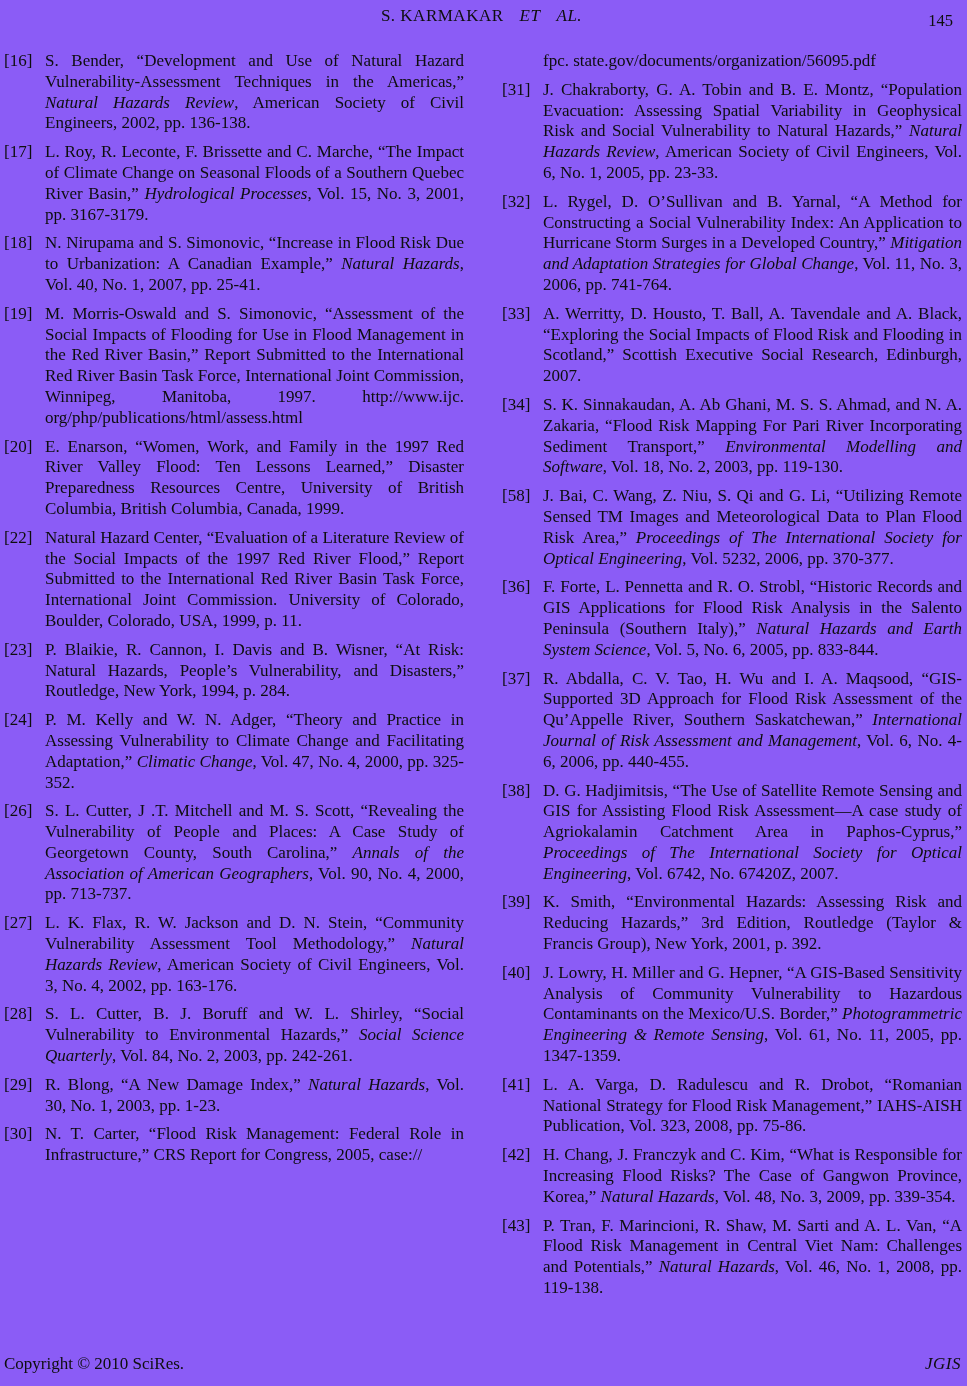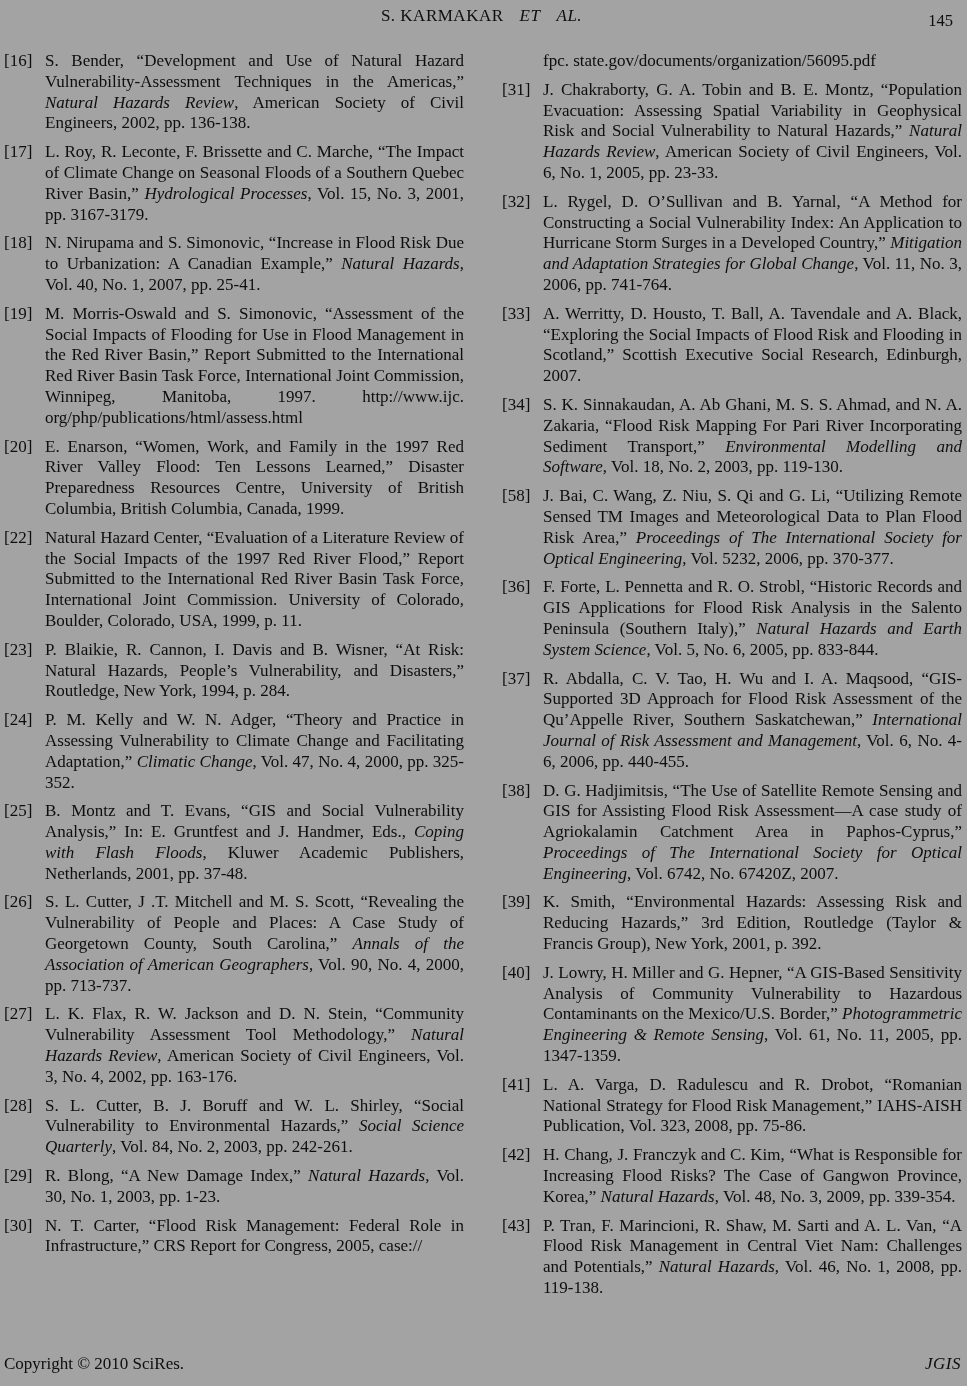--- a/index.html
+++ b/index.html
@@ -1,20 +1,20 @@
 <!DOCTYPE html>
 <html lang="en"><head>
 <meta charset="utf-8">
 <style>
   html, body { margin: 0; padding: 0; background: #ffffff; }
   .page {
     position: relative;
     width: 967px;
     height: 1386px;
-    background: #a3a3a3;
+    background: #8b5cf6;
     color: #0e0e0e;
     font-family: "Liberation Serif", "DejaVu Serif", serif;
     overflow: hidden;
   }
   
   .header {
     position: absolute;
     top: 6px; left: 4px; right: 8px;
     height: 24px;
     font-size: 17px;
@@ -65,21 +65,20 @@
   <div class="content">
     <div class="column" id="col-left">
         <div class="ref"><span class="ref-num">[16]</span><span><span>S. Bender, “Development and Use of Natural Hazard Vulnerability-Assessment Techniques in the Americas,” </span><i>Natural Hazards Review</i><span>, American Society of Civil Engineers, 2002, pp. 136-138.</span></span></div>
         <div class="ref"><span class="ref-num">[17]</span><span><span>L. Roy, R. Leconte, F. Brissette and C. Marche, “The Impact of Climate Change on Seasonal Floods of a Southern Quebec River Basin,” </span><i>Hydrological Processes</i><span>, Vol. 15, No. 3, 2001, pp. 3167-3179.</span></span></div>
         <div class="ref"><span class="ref-num">[18]</span><span><span>N. Nirupama and S. Simonovic, “Increase in Flood Risk Due to Urbanization: A Canadian Example,” </span><i>Natural Hazards</i><span>, Vol. 40, No. 1, 2007, pp. 25-41.</span></span></div>
         <div class="ref"><span class="ref-num">[19]</span><span><span>M. Morris-Oswald and S. Simonovic, “Assessment of the Social Impacts of Flooding for Use in Flood Management in the Red River Basin,” Report Submitted to the International Red River Basin Task Force, International Joint Commission, Winnipeg, Manitoba, 1997. http://www.ijc. org/php/publications/html/assess.html</span></span></div>
         <div class="ref"><span class="ref-num">[20]</span><span><span>E. Enarson, “Women, Work, and Family in the 1997 Red River Valley Flood: Ten Lessons Learned,” Disaster Preparedness Resources Centre, University of British Columbia, British Columbia, Canada, 1999.</span></span></div>
         <div class="ref"><span class="ref-num">[22]</span><span><span>Natural Hazard Center, “Evaluation of a Literature Review of the Social Impacts of the 1997 Red River Flood,” Report Submitted to the International Red River Basin Task Force, International Joint Commission. University of Colorado, Boulder, Colorado, USA, 1999, p. 11.</span></span></div>
         <div class="ref"><span class="ref-num">[23]</span><span><span>P. Blaikie, R. Cannon, I. Davis and B. Wisner, “At Risk: Natural Hazards, People’s Vulnerability, and Disasters,” Routledge, New York, 1994, p. 284.</span></span></div>
         <div class="ref"><span class="ref-num">[24]</span><span><span>P. M. Kelly and W. N. Adger, “Theory and Practice in Assessing Vulnerability to Climate Change and Facilitating Adaptation,” </span><i>Climatic Change</i><span>, Vol. 47, No. 4, 2000, pp. 325-352.</span></span></div>
-        <div class="ref"><span class="ref-num">[25]</span><span><span>B. Montz and T. Evans, “GIS and Social Vulnerability Analysis,” In: E. Gruntfest and J. Handmer, Eds., </span><i>Coping with Flash Floods</i><span>, Kluwer Academic Publishers, Netherlands, 2001, pp. 37-48.</span></span></div>
         <div class="ref"><span class="ref-num">[26]</span><span><span>S. L. Cutter, J .T. Mitchell and M. S. Scott, “Revealing the Vulnerability of People and Places: A Case Study of Georgetown County, South Carolina,” </span><i>Annals of the Association of American Geographers</i><span>, Vol. 90, No. 4, 2000, pp. 713-737.</span></span></div>
         <div class="ref"><span class="ref-num">[27]</span><span><span>L. K. Flax, R. W. Jackson and D. N. Stein, “Community Vulnerability Assessment Tool Methodology,” </span><i>Natural Hazards Review</i><span>, American Society of Civil Engineers, Vol. 3, No. 4, 2002, pp. 163-176.</span></span></div>
         <div class="ref"><span class="ref-num">[28]</span><span><span>S. L. Cutter, B. J. Boruff and W. L. Shirley, “Social Vulnerability to Environmental Hazards,” </span><i>Social Science Quarterly</i><span>, Vol. 84, No. 2, 2003, pp. 242-261.</span></span></div>
         <div class="ref"><span class="ref-num">[29]</span><span><span>R. Blong, “A New Damage Index,” </span><i>Natural Hazards</i><span>, Vol. 30, No. 1, 2003, pp. 1-23.</span></span></div>
         <div class="ref"><span class="ref-num">[30]</span><span><span>N. T. Carter, “Flood Risk Management: Federal Role in Infrastructure,” CRS Report for Congress, 2005, case://</span></span></div>
       </div>
     <div class="column" id="col-right">
         <div class="ref"><span><span>fpc. state.gov/documents/organization/56095.pdf</span></span></div>
         <div class="ref"><span class="ref-num">[31]</span><span><span>J. Chakraborty, G. A. Tobin and B. E. Montz, “Population Evacuation: Assessing Spatial Variability in Geophysical Risk and Social Vulnerability to Natural Hazards,” </span><i>Natural Hazards Review</i><span>, American Society of Civil Engineers, Vol. 6, No. 1, 2005, pp. 23-33.</span></span></div>
         <div class="ref"><span class="ref-num">[32]</span><span><span>L. Rygel, D. O’Sullivan and B. Yarnal, “A Method for Constructing a Social Vulnerability Index: An Application to Hurricane Storm Surges in a Developed Country,” </span><i>Mitigation and Adaptation Strategies for Global Change</i><span>, Vol. 11, No. 3, 2006, pp. 741-764.</span></span></div>

